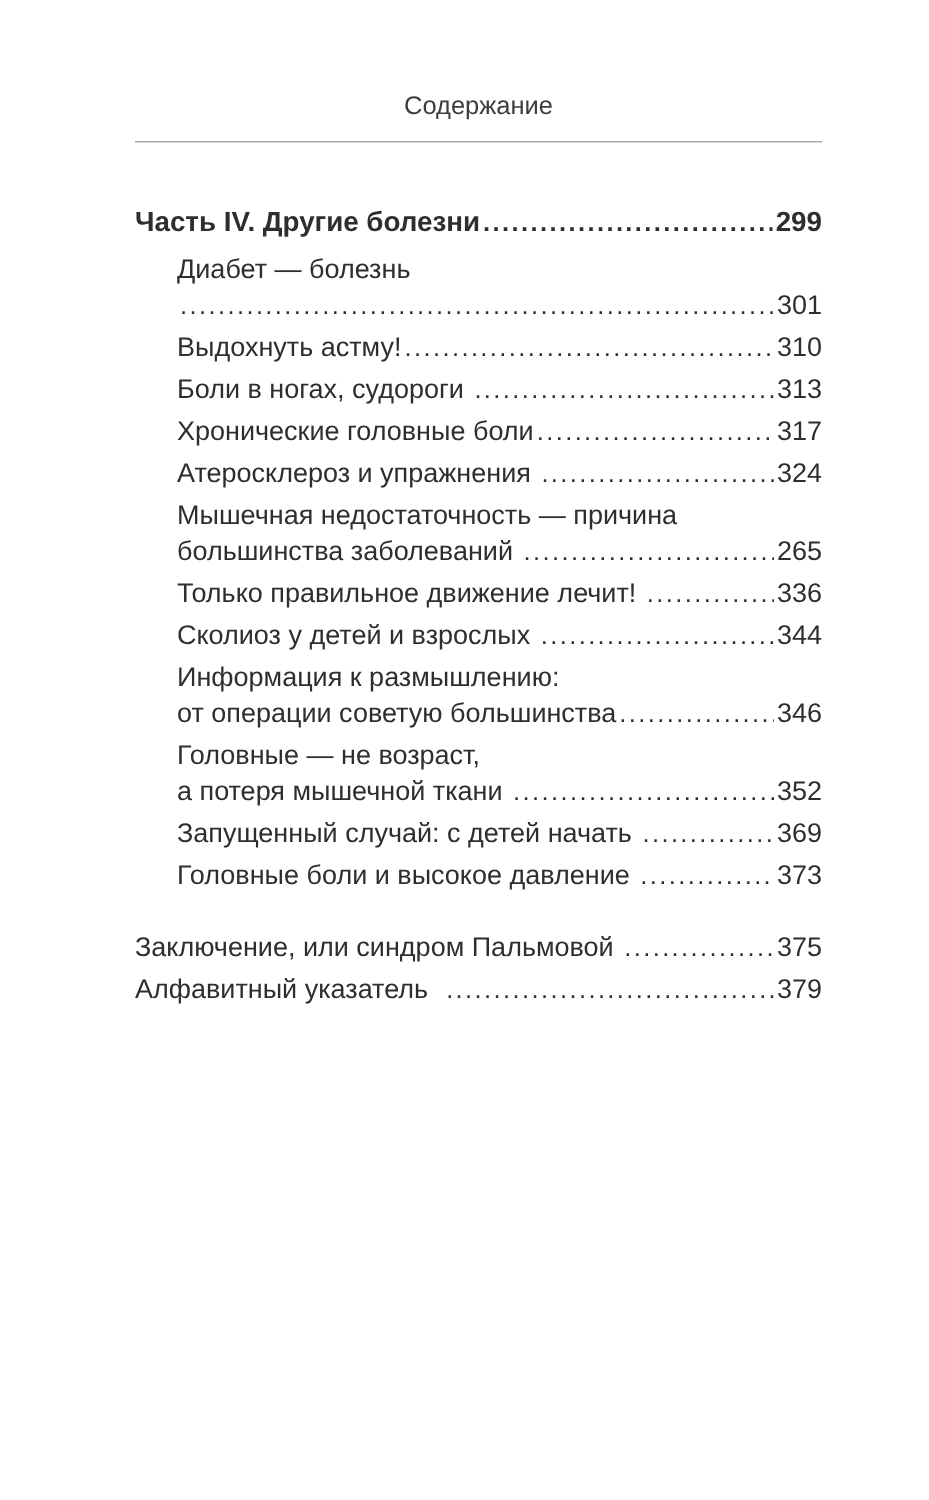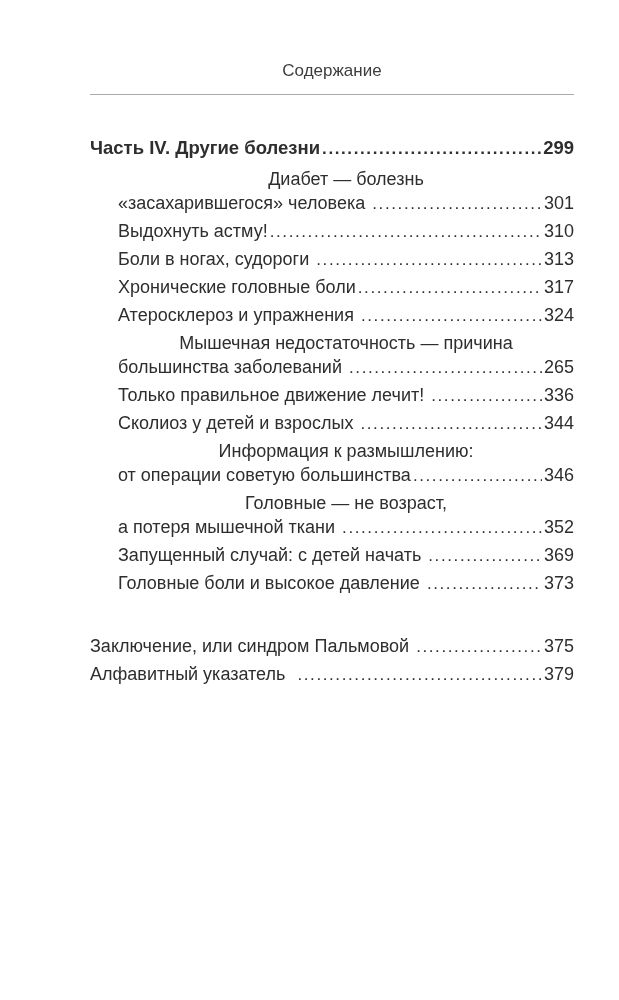--- a/index.html
+++ b/index.html
@@ -5,59 +5,58 @@
   * { margin: 0; padding: 0; box-sizing: border-box; }
   html, body { background: #ffffff; }
   body {
     width: 619px;
     height: 1000px;
     font-family: "Liberation Sans", sans-serif;
     color: #2e2e2e;
     position: relative;
     overflow: hidden;
   }
-  .page { padding: 60px 45px 0 90px; }
+  .page { padding: 60px 71px 0 90px; }
   .page-title {
     text-align: center;
     font-size: 17px;
     color: #3d3d3d;
     line-height: 22px;
   }
   .rule {
     border: none;
     border-top: 1px solid #ababab;
     margin-top: 12px;
   }
   .toc { margin-top: 41px; }
   .entry { margin-bottom: 3px; }
   .entry.section { font-weight: bold; margin-bottom: 6px; }
   .line {
     line-height: 24px;
     font-size: 18px;
     display: flex;
     align-items: baseline;
-    justify-content: center;
   }
   .entry.section .line { font-size: 18.5px; }
   .entry.indent { margin-left: 28px; }
   .label { white-space: pre; }
   .leader {
     flex: 1 1 auto;
     overflow: hidden;
     white-space: nowrap;
     margin: 0 2px;
     min-width: 0;
   }
   .leader::after {
     content: "...................................................................................................................................................................";
     letter-spacing: 1.6px;
     font-size: 17px;
   }
   .pagenum { white-space: nowrap; }
-  .gap-top { margin-top: 38px; }
+  .gap-top { margin-top: 23px; }
 </style>
 </head>
 <body>
 
 <div class="page">
 
   <div class="page-title">Содержание</div>
   <hr class="rule">
 
   <div class="toc">
@@ -68,21 +67,20 @@
         <span class="leader"></span>
         <span class="pagenum">299</span>
       </div>
     </div>
 
     <div class="entry indent">
       <div class="line">
         <span class="label">Диабет — болезнь</span>
       </div>
       <div class="line">
-        <span class="label">«засахарившегося» человека </span>
         <span class="leader"></span>
         <span class="pagenum">301</span>
       </div>
     </div>
 
     <div class="entry indent">
       <div class="line">
         <span class="label">Выдохнуть астму!</span>
         <span class="leader"></span>
         <span class="pagenum">310</span>

